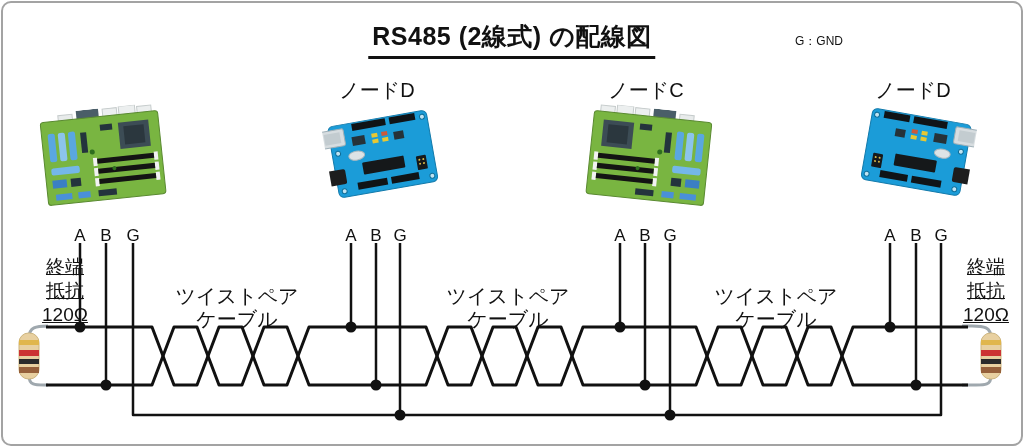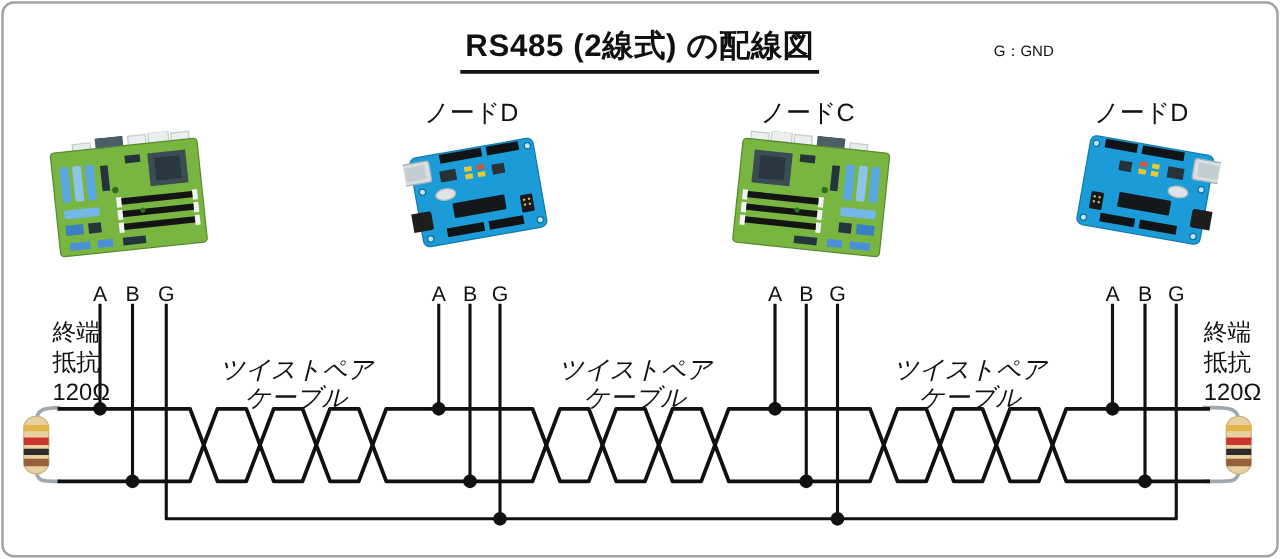--- a/index.html
+++ b/index.html
@@ -11,22 +11,22 @@
   .frame{position:absolute;inset:1px;border:2px solid #a3a3a3;border-radius:10px;pointer-events:none;}
   .abs{position:absolute;margin-top:11px;}
   .title{
     top:9px;left:50%;transform:translateX(-50%);
     font-size:25px;font-weight:bold;letter-spacing:.5px;
     border-bottom:3px solid #111;padding:0 4px 3px 4px;white-space:nowrap;
   }
   .legend{top:22px;left:795px;font-size:12px;white-space:nowrap;}
   .node-label{top:66px;font-size:20px;white-space:nowrap;transform:translateX(-50%);}
   .pin-label{top:215px;font-size:17px;transform:translateX(-50%);line-height:20px;}
-  .cable-label{top:274px;font-size:20px;line-height:23px;text-align:center;transform:translateX(-50%);white-space:nowrap;font-style:italic;}
-  .term-label{top:244px;font-size:19px;line-height:24px;transform:translateX(-50%);white-space:nowrap;}
+  .cable-label{top:274px;font-size:20px;line-height:23px;text-align:center;transform:translateX(-50%);white-space:nowrap;}
+  .term-label{top:244px;font-size:19px;line-height:24px;text-align:center;transform:translateX(-50%);white-space:nowrap;text-decoration:underline;}
   .wires{position:absolute;left:0;top:0;width:1024px;height:447px;}
   .board{position:absolute;}
 </style>
 </head>
 <body>
 
 <div class="stage">
 
   <svg width="0" height="0" style="position:absolute" aria-hidden="true">
     <defs>

